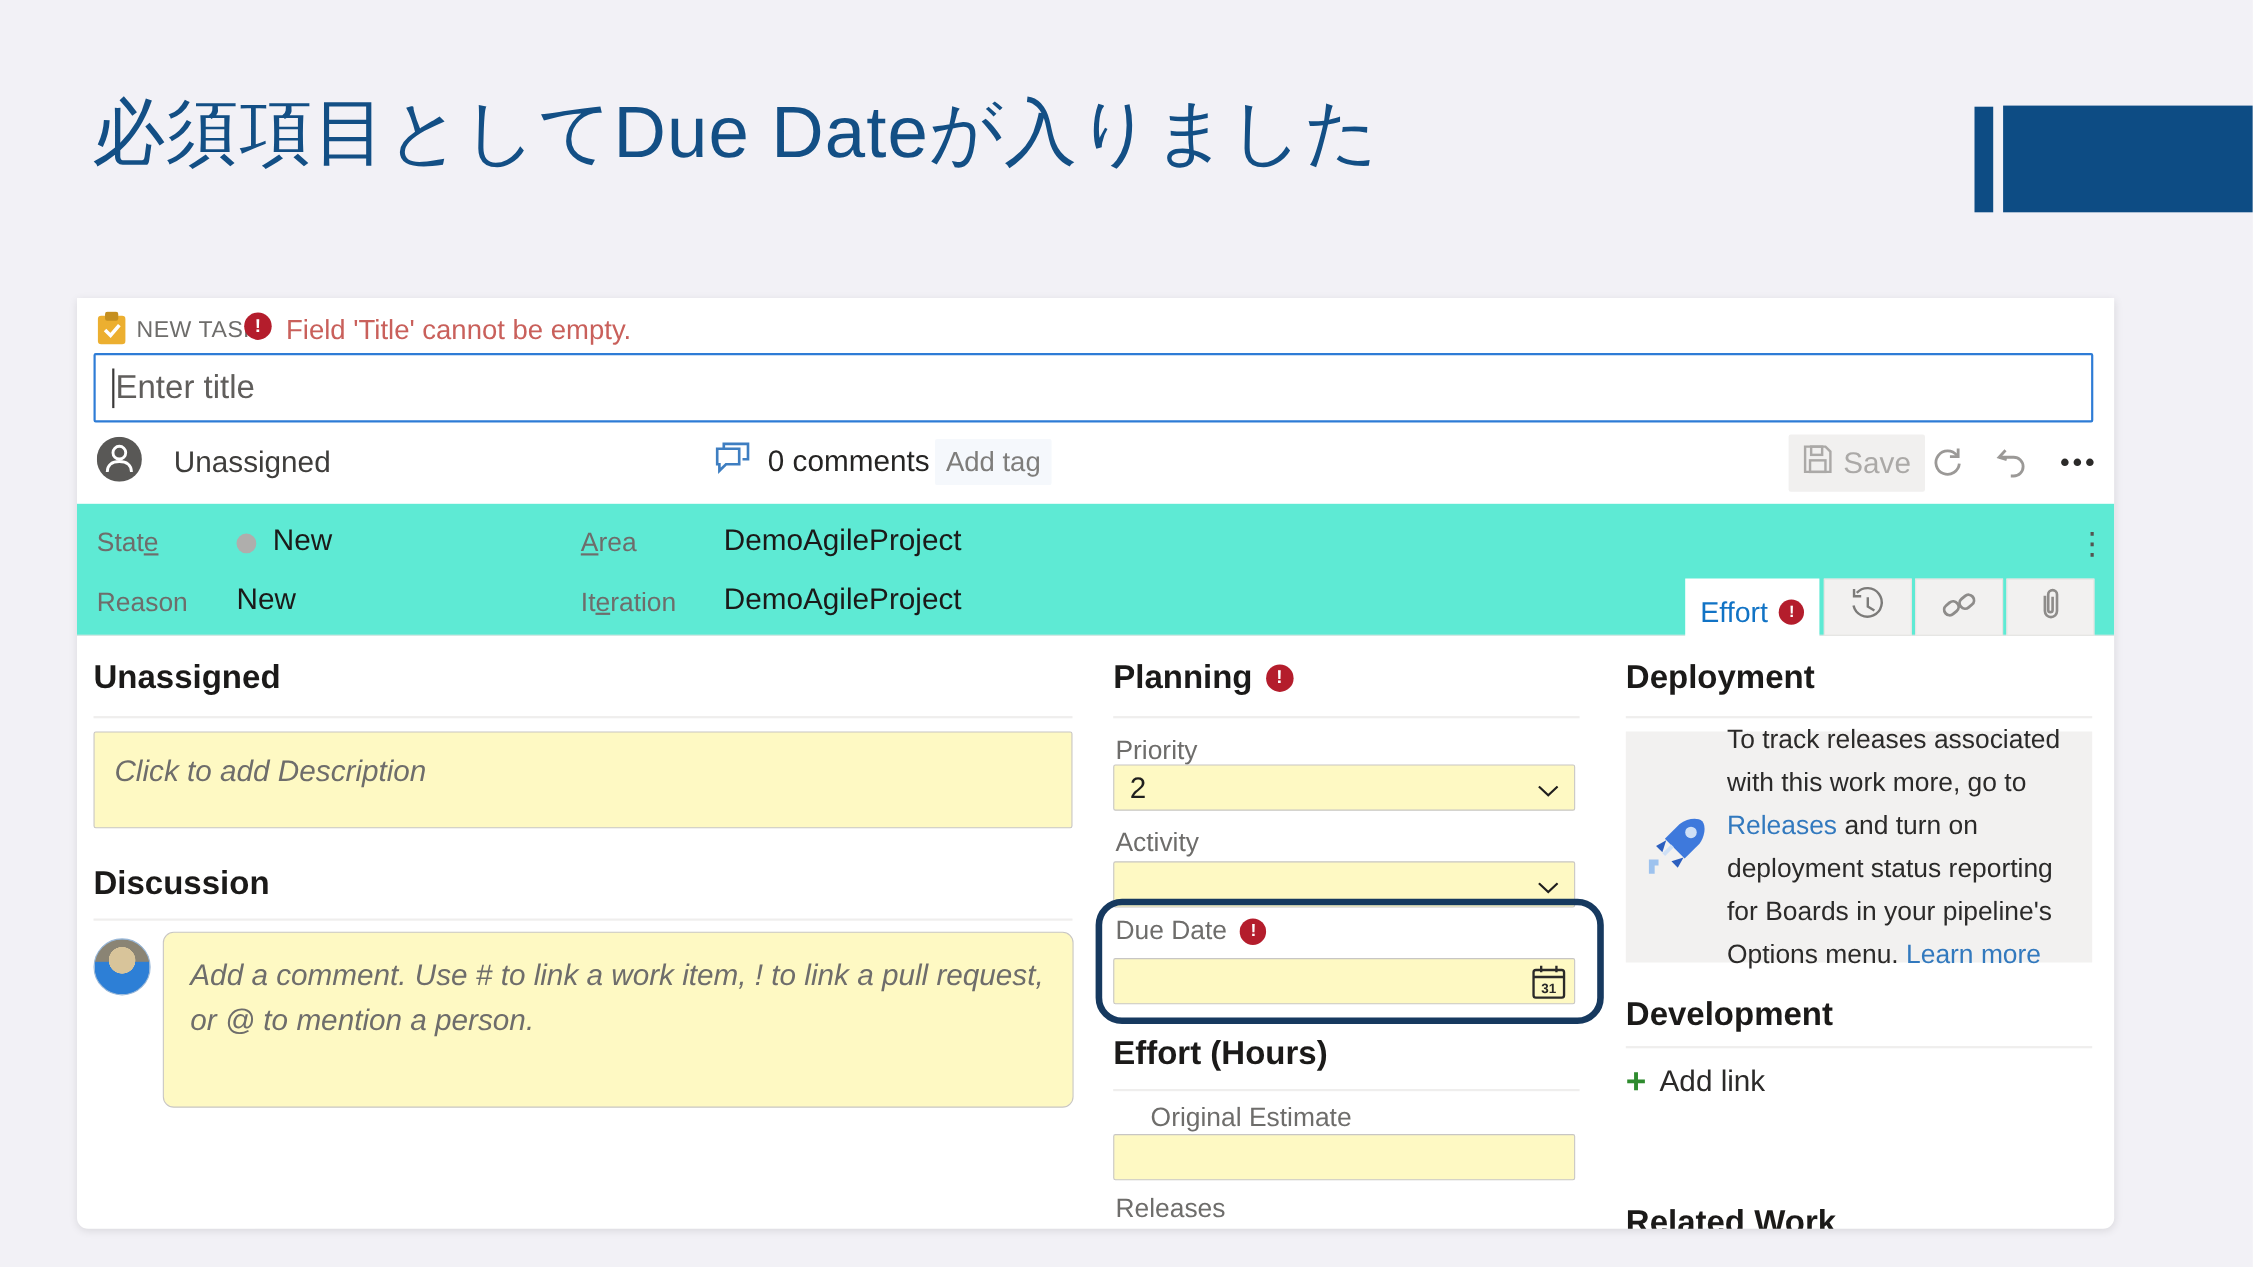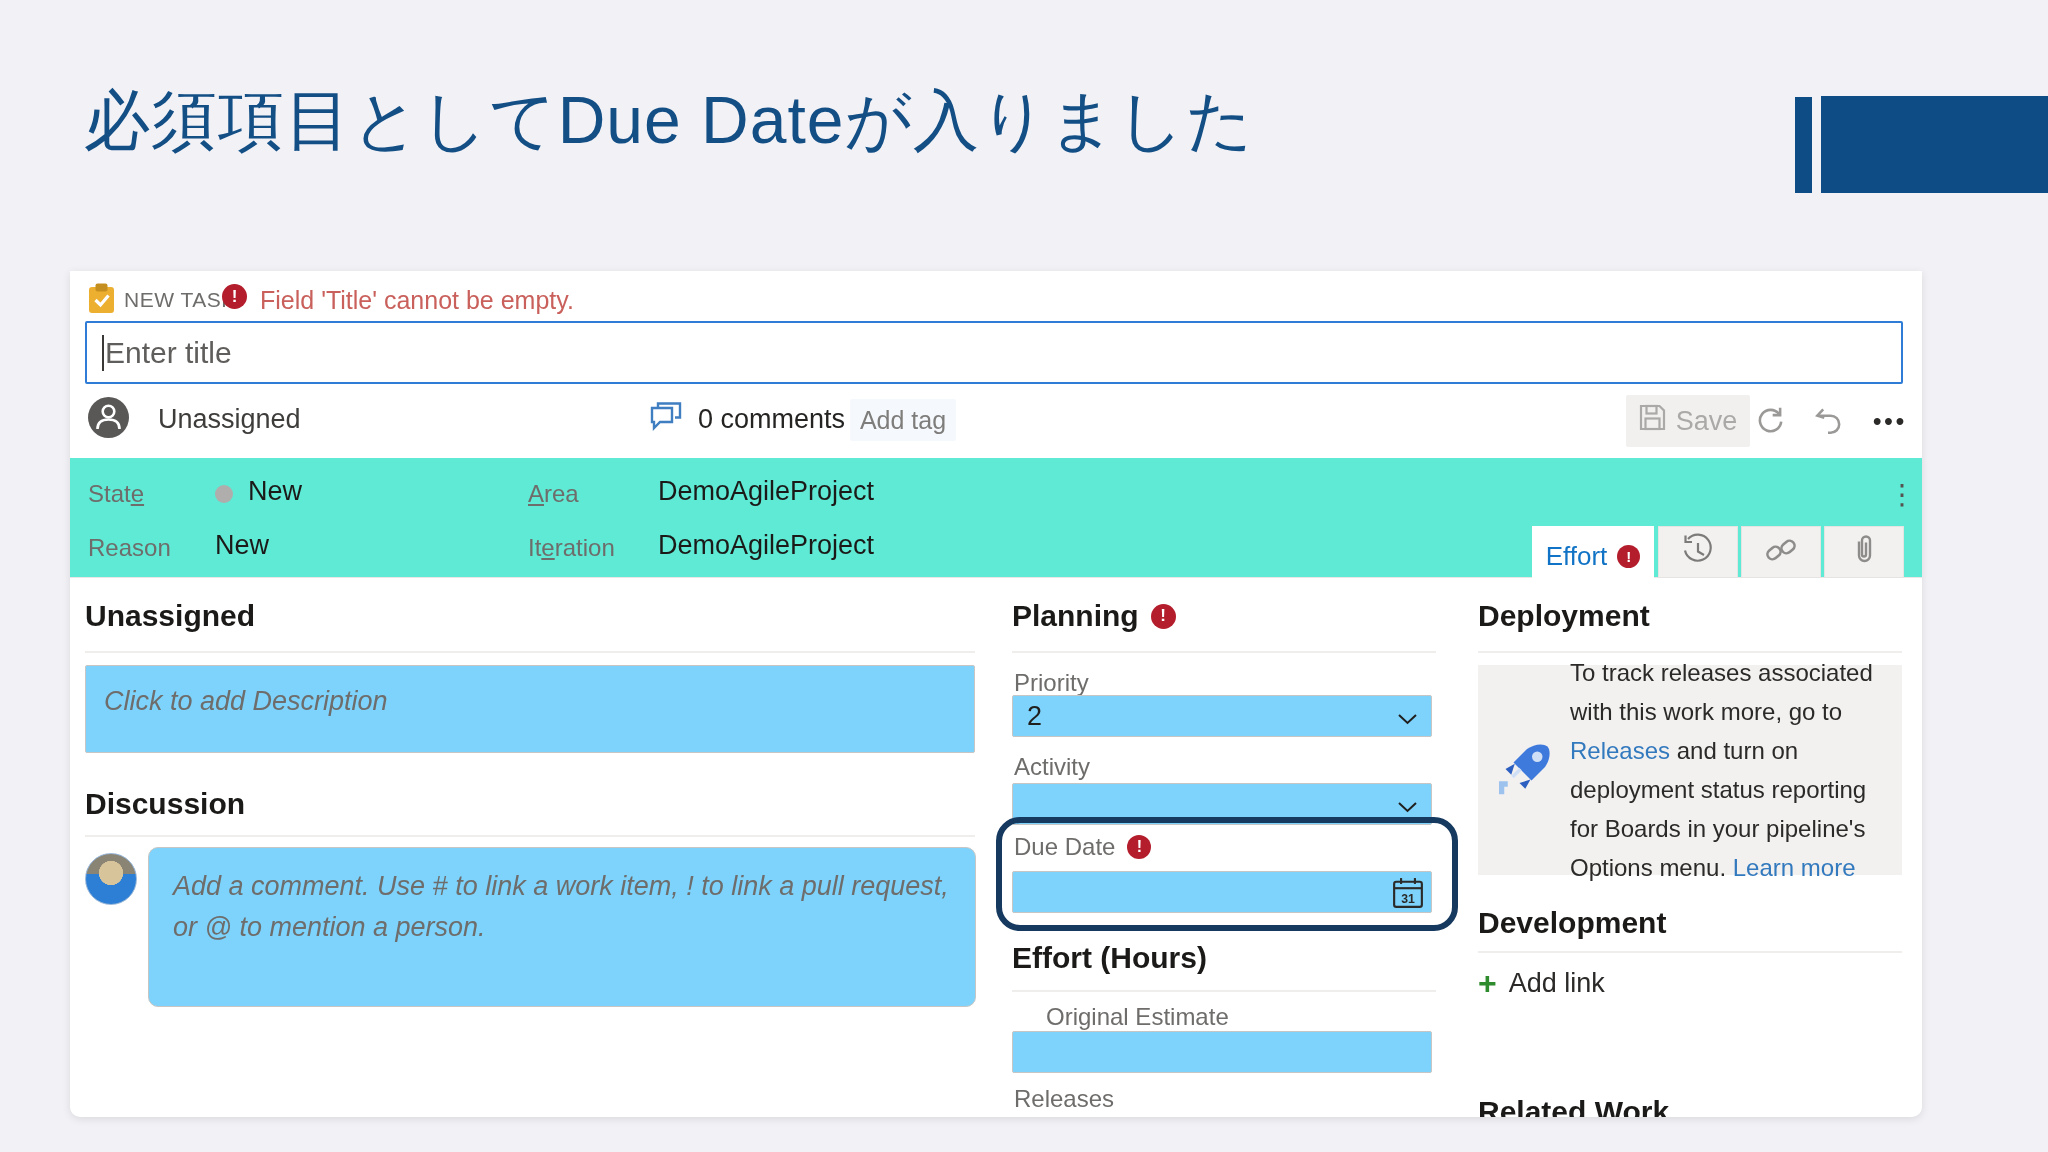--- a/index.html
+++ b/index.html
@@ -110,21 +110,21 @@
     display:flex; align-items:center; justify-content:center; z-index:2;
   }
   .tab-history { left:1588px; }
   .tab-links   { left:1671px; }
   .tab-attach  { left:1754px; }
 
   
   .sec-heading { font-size:30px; font-weight:600; color:#1B1A19; display:flex; align-items:center; gap:12px; }
   .divider { height:2px; background:#EFEEED; }
   .fieldbox {
-    border:1px solid #C8C6C4; background:#7dd3fc; border-radius:2px;
+    border:1px solid #C8C6C4; background:#fef9c3; border-radius:2px;
     font-family:"Liberation Sans", sans-serif; font-size:27px; color:#201F1E;
   }
 
   
   .desc-heading { left:15px; top:328px; }
   .desc-divider { left:15px; top:380px; width:890px; }
   .desc-box { left:15px; top:394px; width:890px; height:88px; padding:20px 18px; }
   .placeholder { font-style:italic; color:#6E6D6B; font-size:27px; }
   .disc-heading { left:15px; top:516px; }
   .disc-divider { left:15px; top:564px; width:890px; }

